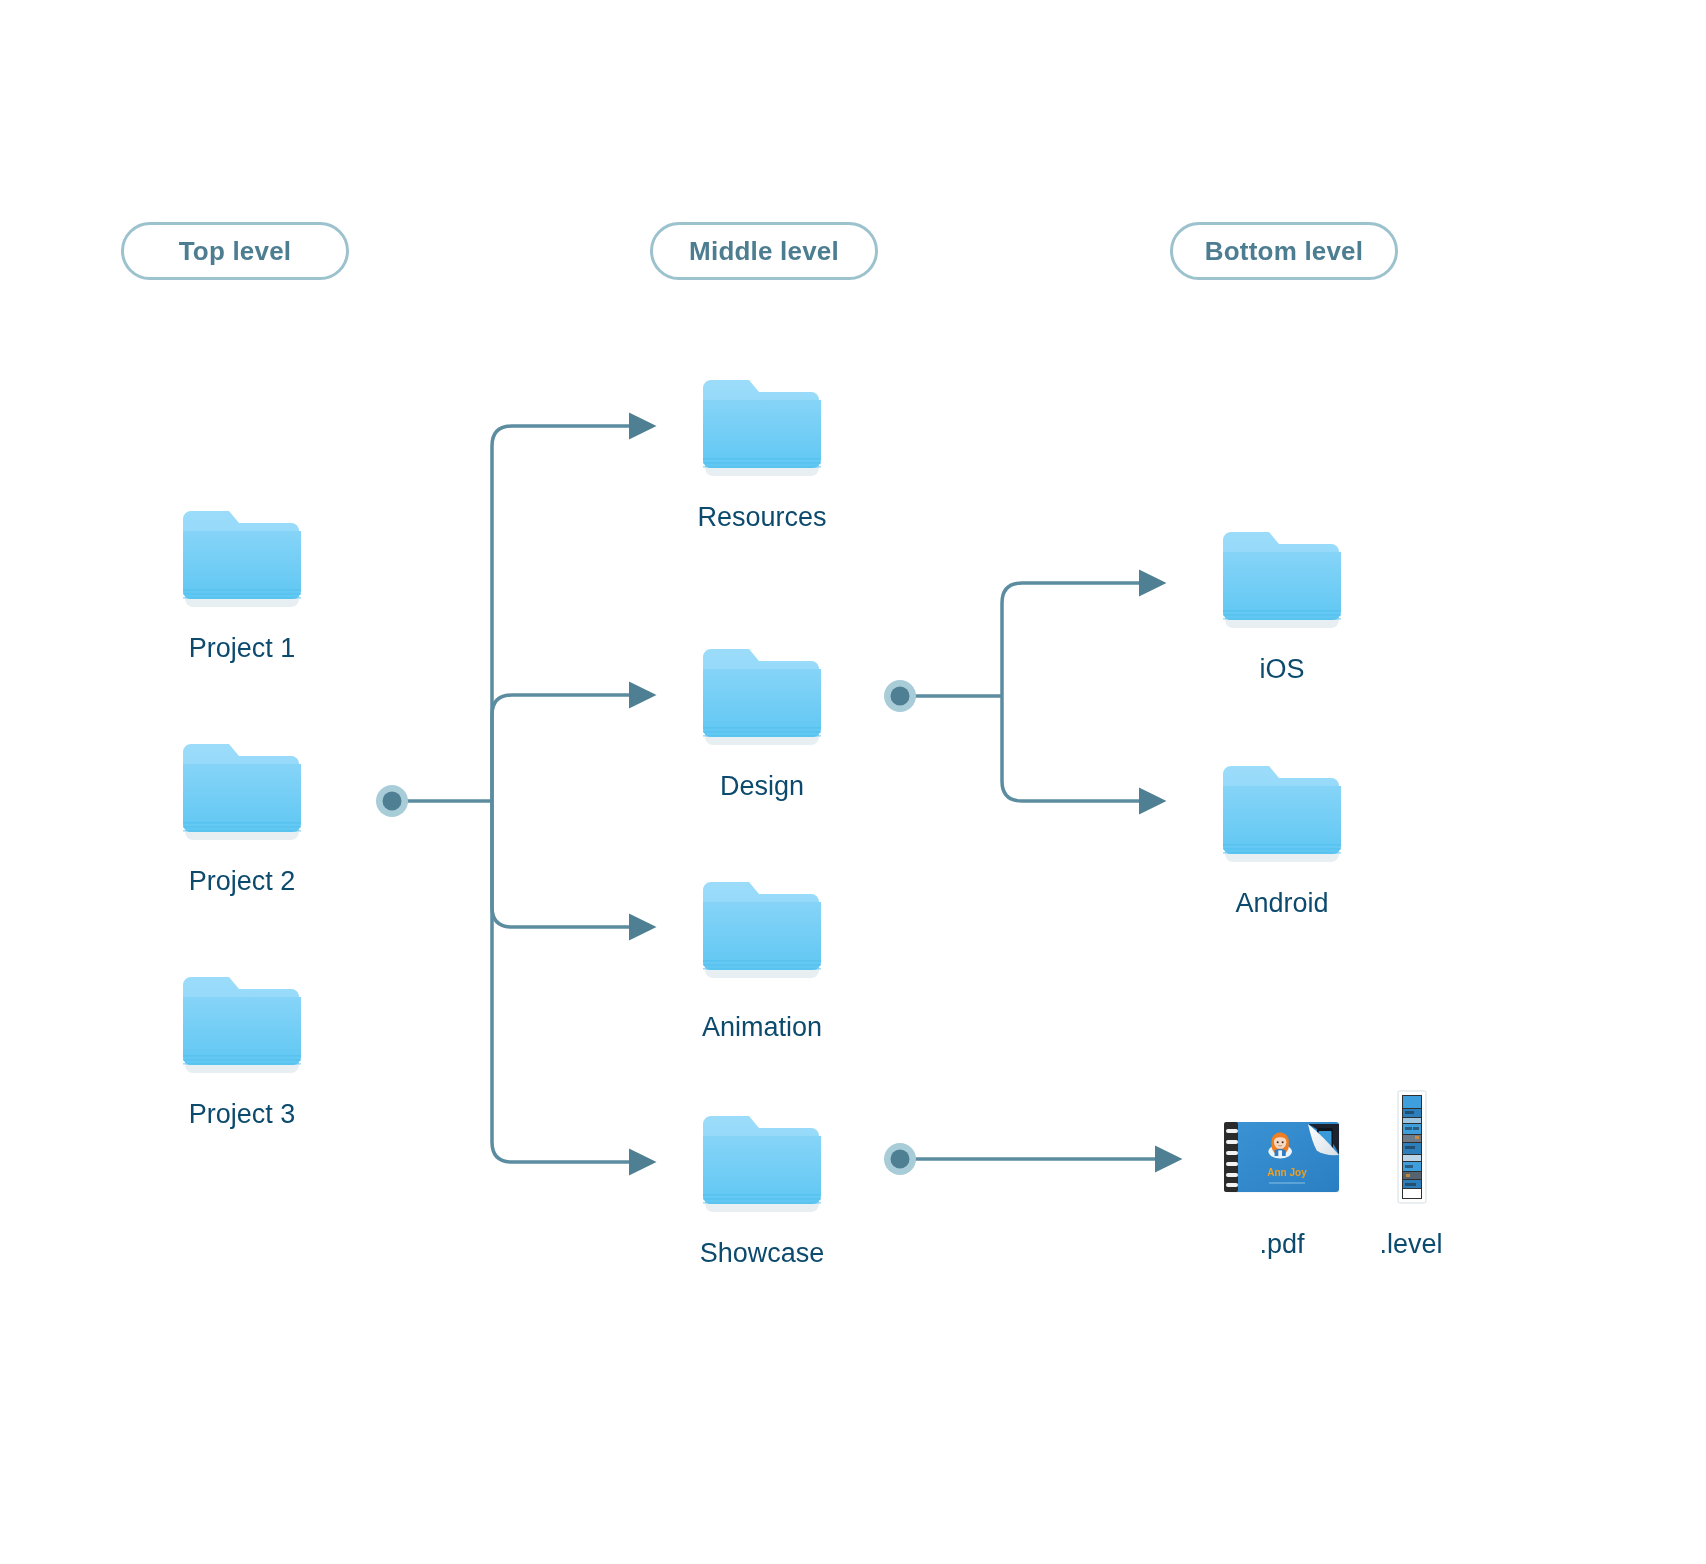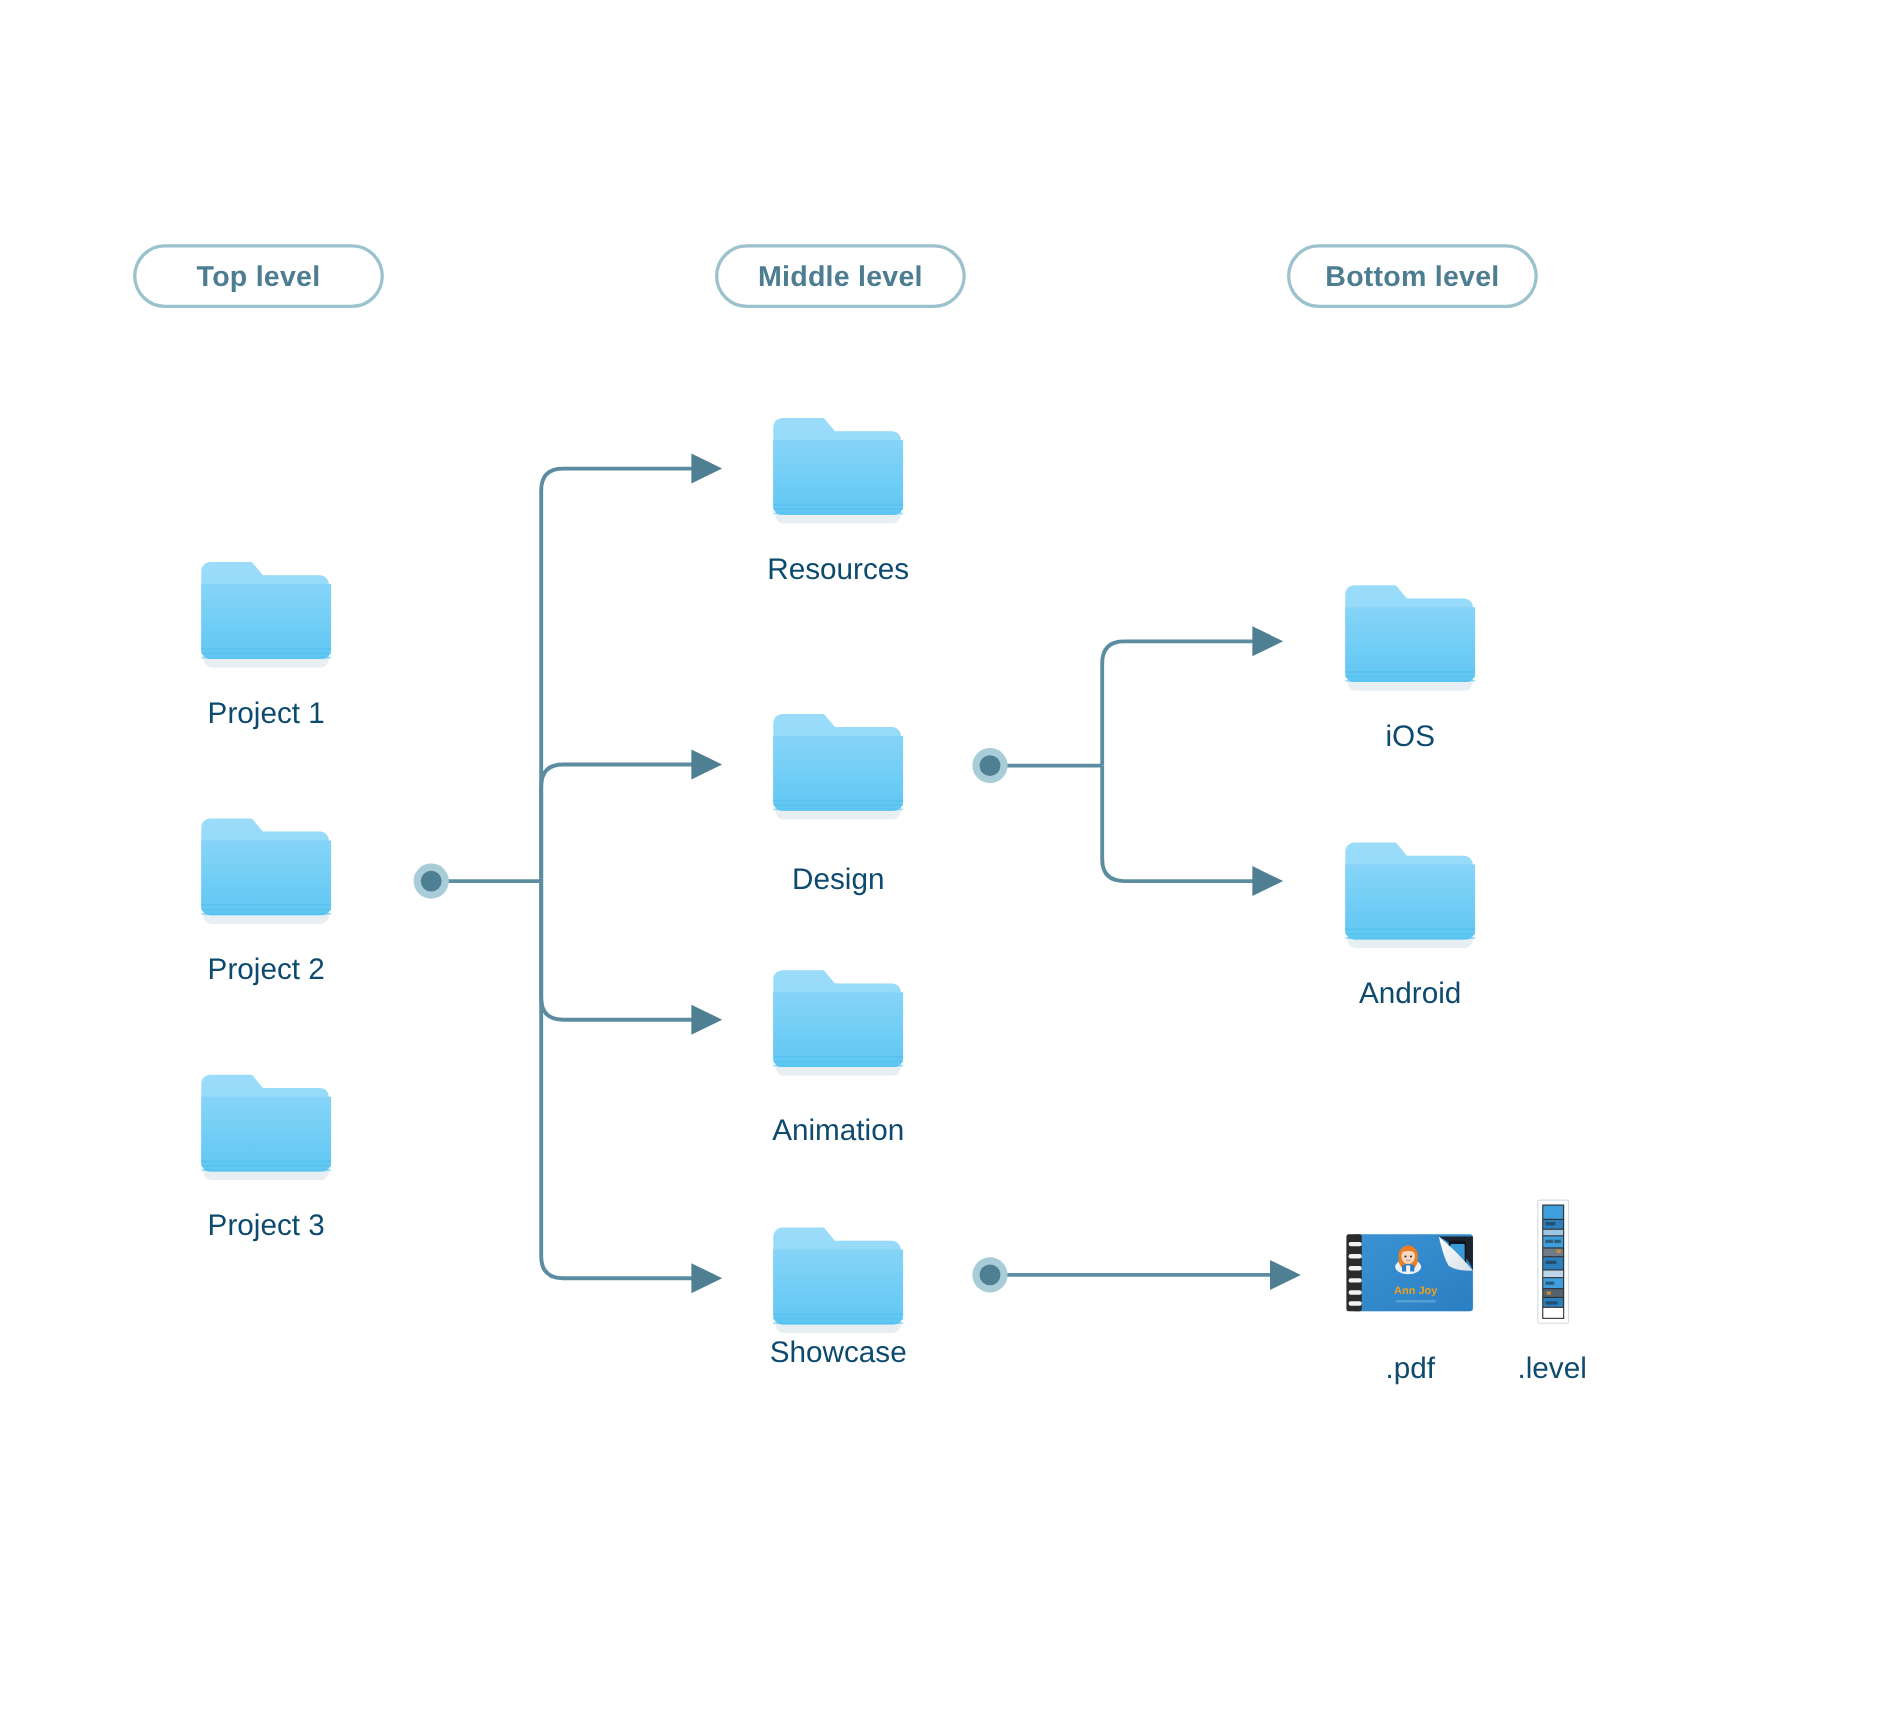--- a/index.html
+++ b/index.html
@@ -201,21 +201,21 @@
         <g opacity="0.18">
             <rect x="4" y="18" width="114" height="84" rx="8" fill="#7aa9bd"></rect>
           </g>
         <path d="M2,14 a8,8 0 0 1 8,-8 h38 l10,12 h52 a8,8 0 0 1 8,8 v60 a8,8 0 0 1 -8,8 h-100 a8,8 0 0 1 -8,-8 z" fill="url(#ftab1)"></path>
         <path d="M2,26 h118 v60 a8,8 0 0 1 -8,8 h-102 a8,8 0 0 1 -8,-8 z" fill="url(#fbody1)"></path>
         <rect x="2" y="84" width="118" height="1.6" fill="#54bfec" opacity="0.65"></rect>
         <rect x="2" y="88" width="118" height="1.6" fill="#54bfec" opacity="0.65"></rect>
         <rect x="2" y="92" width="118" height="1.6" fill="#54bfec" opacity="0.55"></rect>
       </svg>
     </div>
-    <div class="caption" style="margin-top:37px;">Design</div>
+    <div class="caption" style="margin-top:24px;">Design</div>
   </div>
 
   <div class="node" style="left:701px; top:876px; width:122px;">
     <div class="folder-wrap">
       <svg width="122" height="104" viewBox="0 0 122 104" xmlns="http://www.w3.org/2000/svg">
         <g opacity="0.18">
             <rect x="4" y="18" width="114" height="84" rx="8" fill="#7aa9bd"></rect>
           </g>
         <path d="M2,14 a8,8 0 0 1 8,-8 h38 l10,12 h52 a8,8 0 0 1 8,8 v60 a8,8 0 0 1 -8,8 h-100 a8,8 0 0 1 -8,-8 z" fill="url(#ftab1)"></path>
         <path d="M2,26 h118 v60 a8,8 0 0 1 -8,8 h-102 a8,8 0 0 1 -8,-8 z" fill="url(#fbody1)"></path>
@@ -233,21 +233,21 @@
         <g opacity="0.18">
             <rect x="4" y="18" width="114" height="84" rx="8" fill="#7aa9bd"></rect>
           </g>
         <path d="M2,14 a8,8 0 0 1 8,-8 h38 l10,12 h52 a8,8 0 0 1 8,8 v60 a8,8 0 0 1 -8,8 h-100 a8,8 0 0 1 -8,-8 z" fill="url(#ftab1)"></path>
         <path d="M2,26 h118 v60 a8,8 0 0 1 -8,8 h-102 a8,8 0 0 1 -8,-8 z" fill="url(#fbody1)"></path>
         <rect x="2" y="84" width="118" height="1.6" fill="#54bfec" opacity="0.65"></rect>
         <rect x="2" y="88" width="118" height="1.6" fill="#54bfec" opacity="0.65"></rect>
         <rect x="2" y="92" width="118" height="1.6" fill="#54bfec" opacity="0.55"></rect>
       </svg>
     </div>
-    <div class="caption" style="">Showcase</div>
+    <div class="caption" style="margin-top:24px;">Showcase</div>
   </div>
 
   <div class="node" style="left:1221px; top:526px; width:122px;">
     <div class="folder-wrap">
       <svg width="122" height="104" viewBox="0 0 122 104" xmlns="http://www.w3.org/2000/svg">
         <g opacity="0.18">
             <rect x="4" y="18" width="114" height="84" rx="8" fill="#7aa9bd"></rect>
           </g>
         <path d="M2,14 a8,8 0 0 1 8,-8 h38 l10,12 h52 a8,8 0 0 1 8,8 v60 a8,8 0 0 1 -8,8 h-100 a8,8 0 0 1 -8,-8 z" fill="url(#ftab1)"></path>
         <path d="M2,26 h118 v60 a8,8 0 0 1 -8,8 h-102 a8,8 0 0 1 -8,-8 z" fill="url(#fbody1)"></path>

